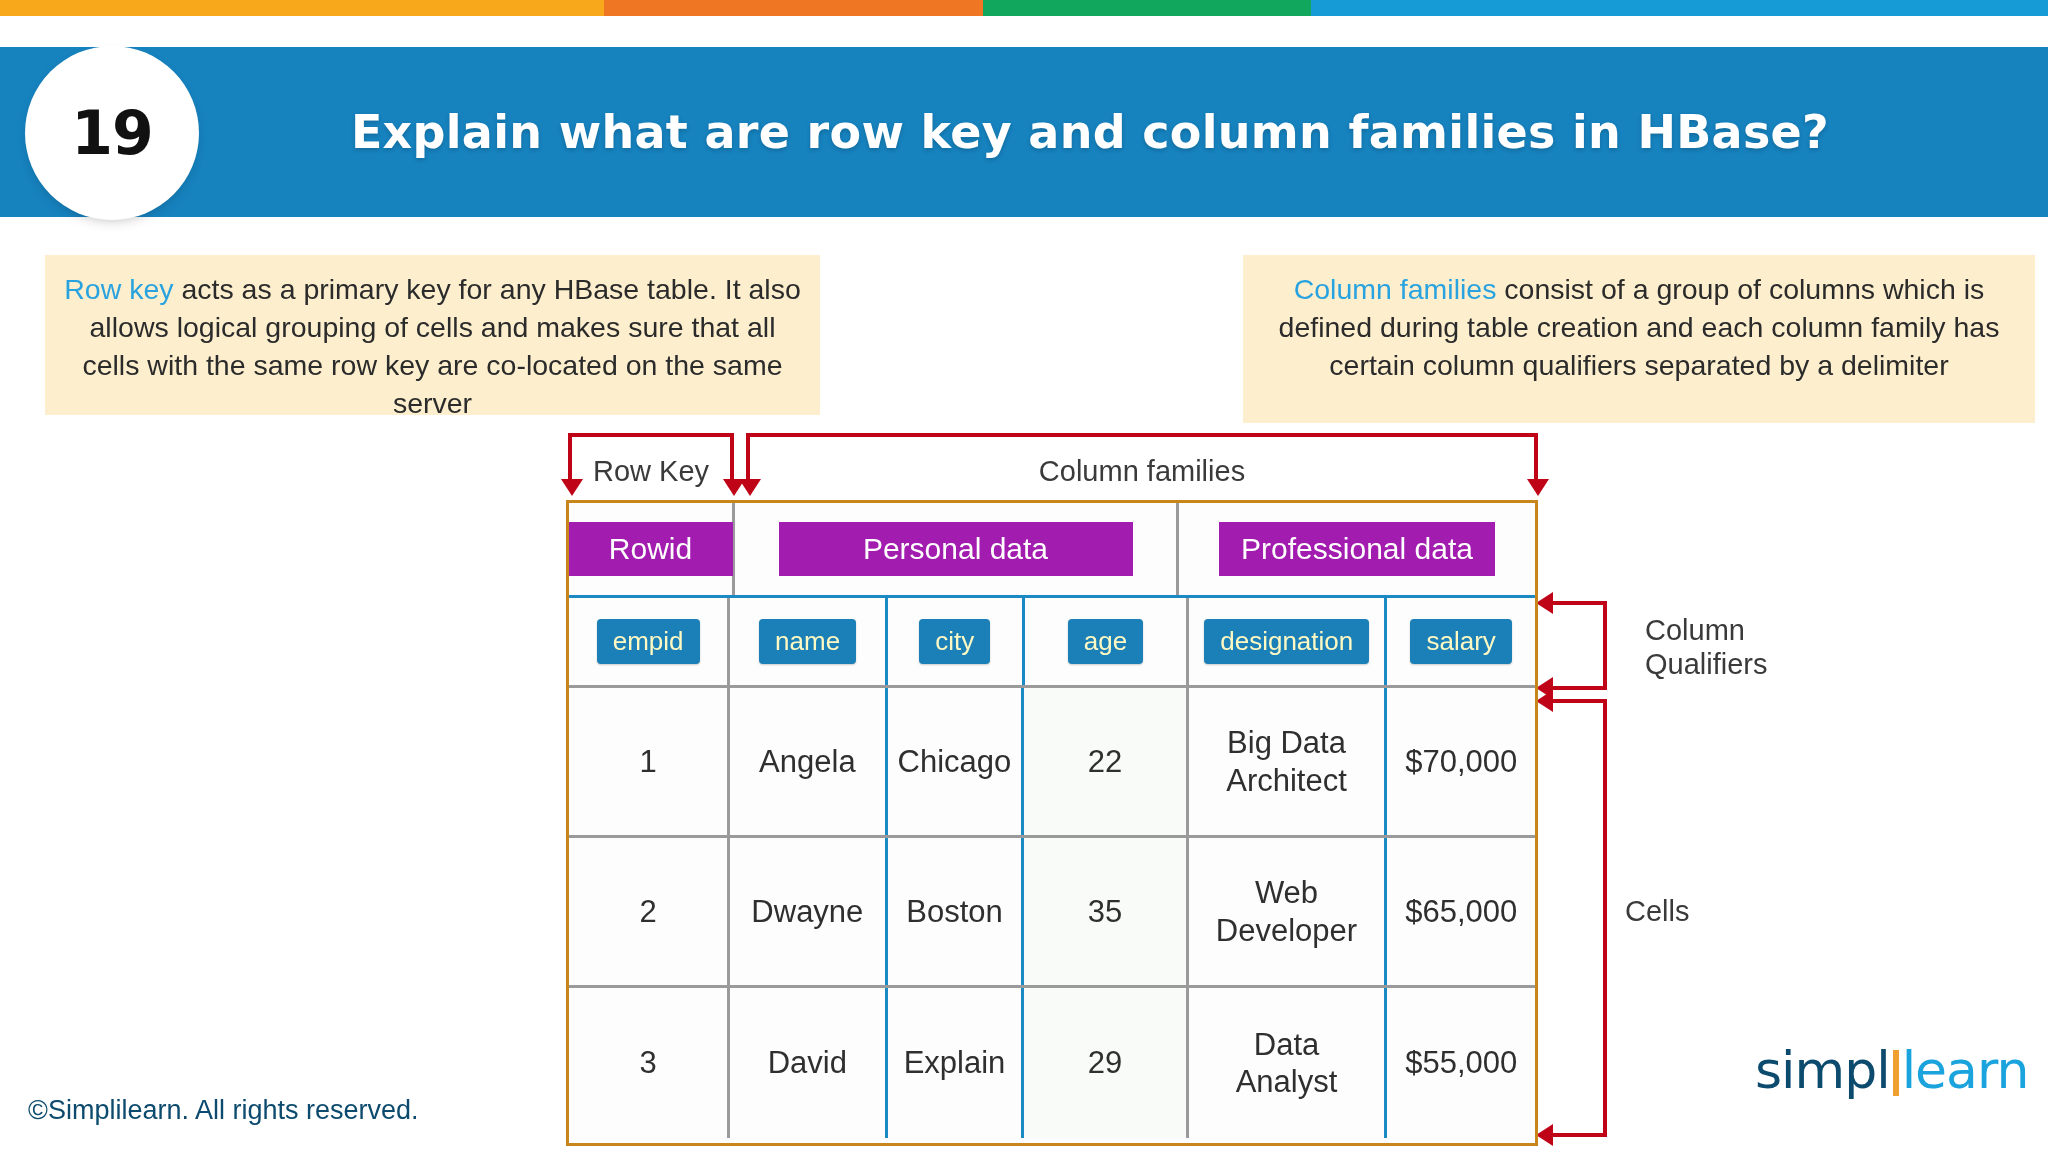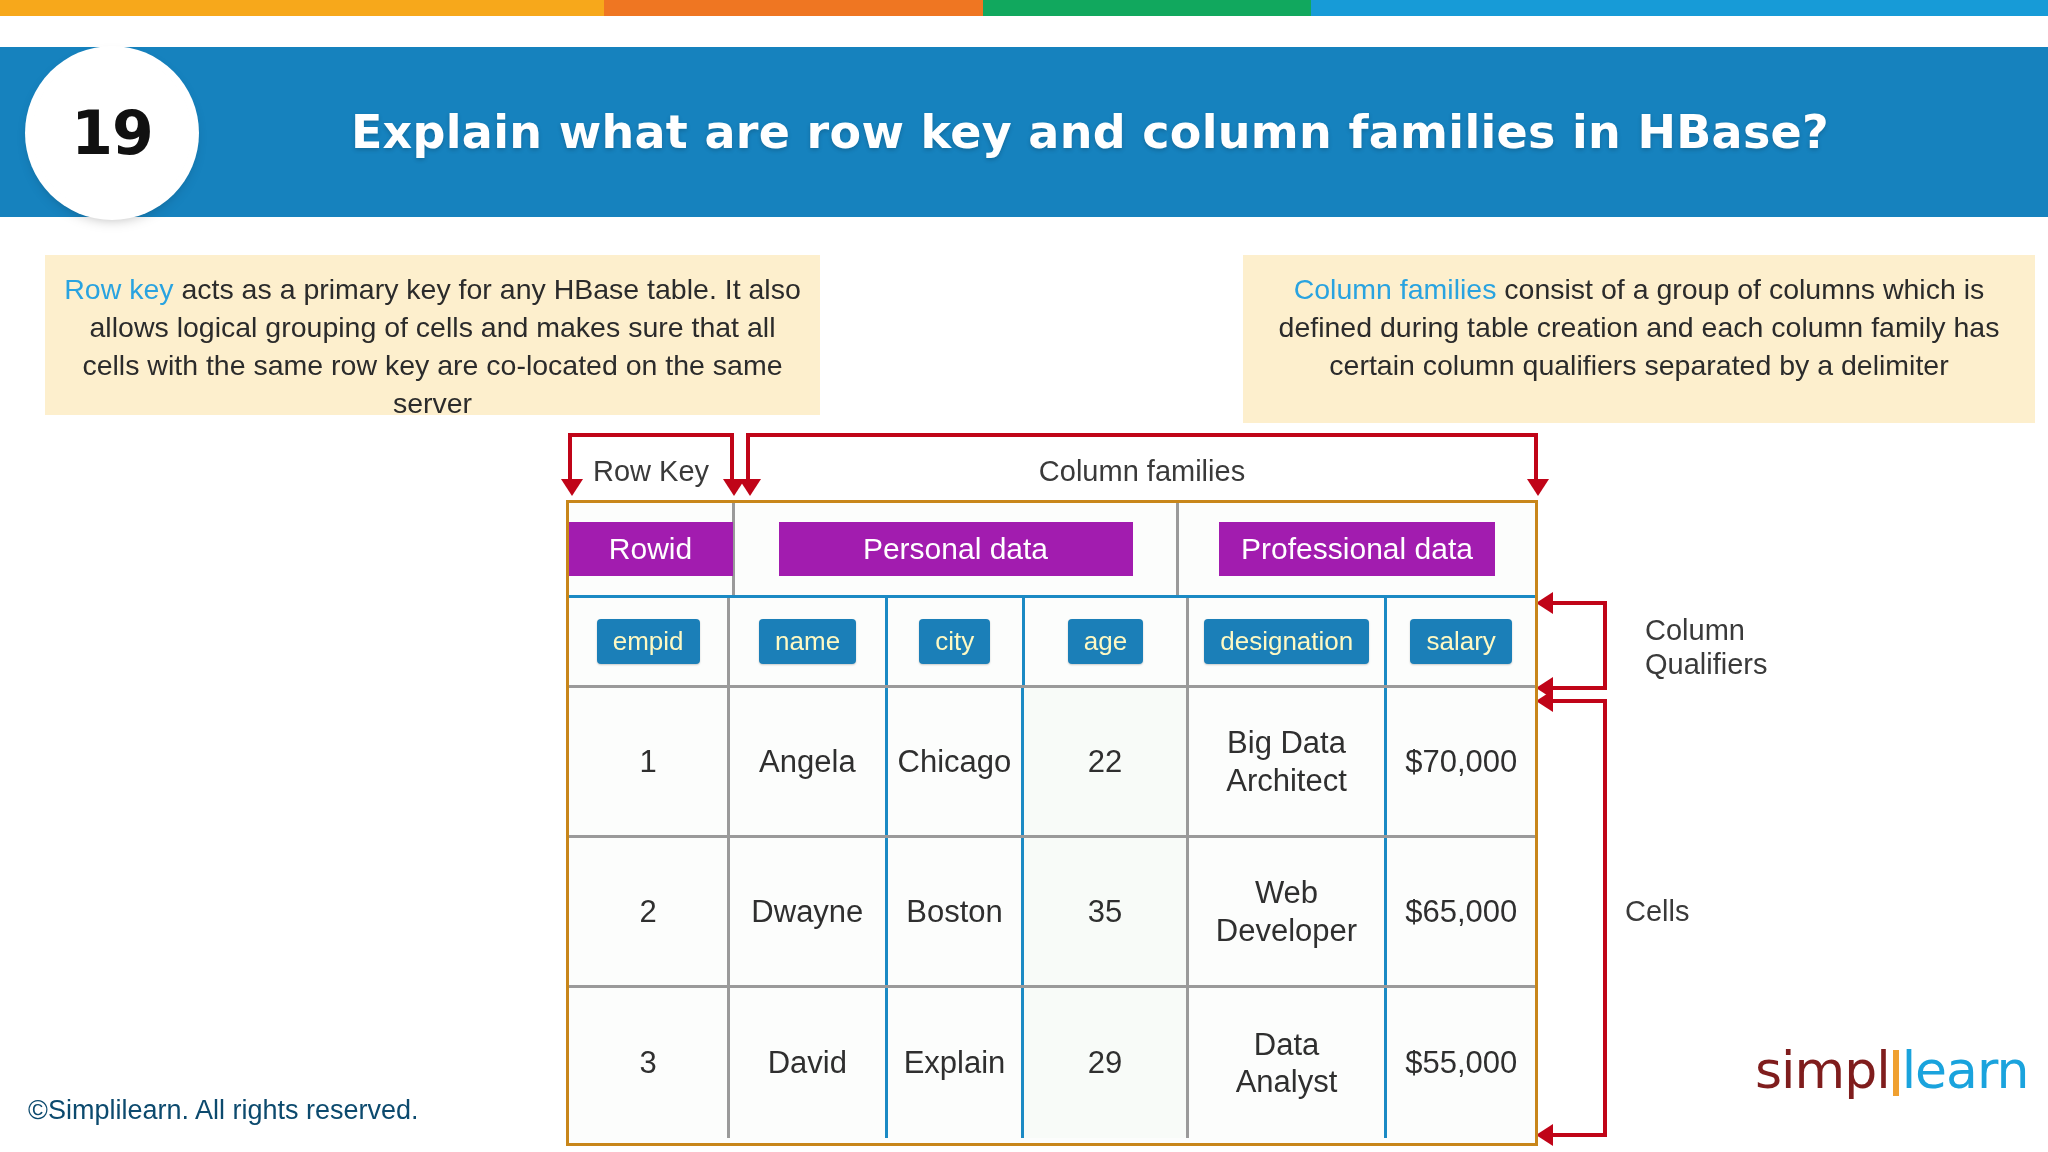--- a/index.html
+++ b/index.html
@@ -115,21 +115,21 @@
   
   #footer-copy{
     position:absolute;left:28px;top:1095px;
     font-size:27px;color:#0c4a6e;
   }
   #logo{
     position:absolute;left:1755px;top:1040px;
     font-size:52px;font-family:"DejaVu Sans", sans-serif;
     letter-spacing:-1px;white-space:nowrap;
   }
-  #logo .o{color:#7f1d1d;}
+  #logo .o{color:#0c4a6e;}
   #logo .b{color:#1aa3dd;}
   #logo .bar{display:inline-block;width:6px;height:46px;background:#f0a030;
              vertical-align:-8px;margin:0 3px;}
 </style>
 </head>
 <body>
 
 <div id="topbar">
   <div class="seg" style="width:29.5%;background:#f7a81b;"></div>
   <div class="seg" style="width:18.5%;background:#ef7622;"></div>

